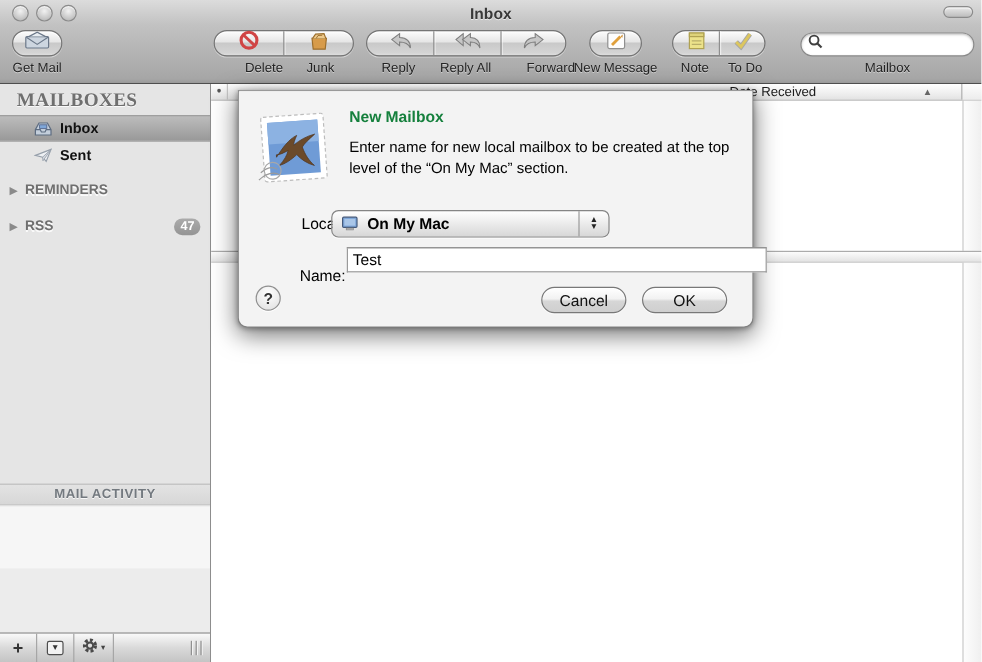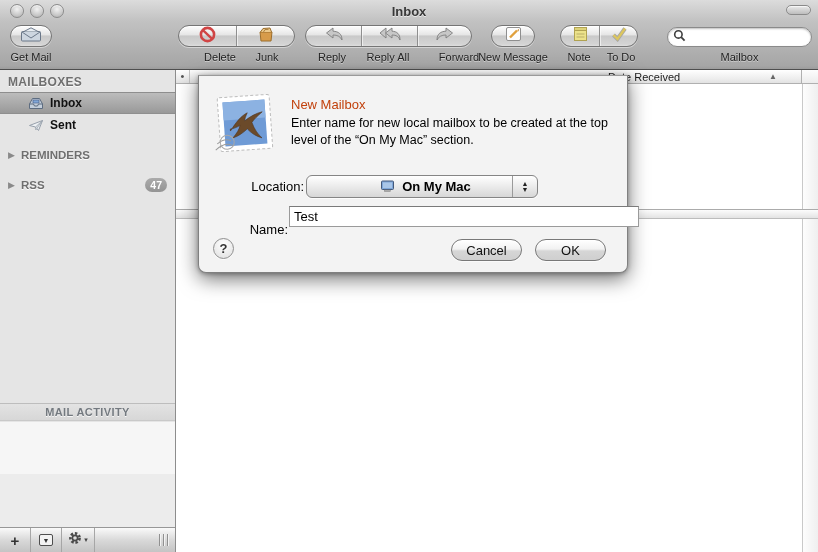--- a/index.html
+++ b/index.html
@@ -51,22 +51,22 @@
     display:flex; align-items:center; padding-left:5px;
   }
   .searchcap input { border:none; outline:none; background:transparent; width:110px; font-size:11px; }
 
   
   .sidebar {
     position:absolute; left:0; top:70px; width:176px; height:482px;
     background:#e5e5e5; border-right:1px solid #8d8d8d;
   }
   .side-header {
-    padding:5px 0 3px 8px; font-size:12px; font-weight:bold; color:#6f6f6f;
-    text-shadow:0 1px 0 rgba(255,255,255,.8); letter-spacing:.3px;
+    padding:5px 0 3px 14px; font-size:16px; font-weight:bold; color:#6f6f6f;
+    text-shadow:0 1px 0 rgba(255,255,255,.8); letter-spacing:.3px;font-family:Liberation Serif, serif;
   }
   .side-row { position:relative; height:22px; display:flex; align-items:center; font-size:12px; color:#111; }
   .side-row .ic { margin-left:28px; margin-right:6px; display:flex; }
   .side-row.selected {
     background:linear-gradient(#bcbcbc,#999999);
     border-top:1px solid #8e8e8e; border-bottom:1px solid #8f8f8f;
     font-weight:bold;
   }
   .side-row .rowlabel { font-weight:600; }
   .group-row { position:relative; height:22px; display:flex; align-items:center; margin-top:8px; }
@@ -124,30 +124,30 @@
 
   
   .sheet {
     position:absolute; left:198px; top:75px; width:430px; height:198px;
     background:#f3f3f3;
     border:1px solid #808080; border-top-color:#9a9a9a;
     border-radius:0 0 8px 8px;
     box-shadow:0 6px 20px rgba(0,0,0,.55), 0 1px 4px rgba(0,0,0,.3);
   }
   .stamp { position:absolute; left:13px; top:16px; }
-  .sheet-title { position:absolute; left:92px; top:14px; font-size:13px; font-weight:normal; color:#c2410c;margin-top:7px; }
+  .sheet-title { position:absolute; left:92px; top:14px; font-size:13px; font-weight:bold; color:#15803d; }
   .sheet-msg { position:absolute; left:92px; top:39px; width:328px; font-size:12.5px; line-height:16.5px; color:#000; }
   .form-label { position:absolute; left:0; width:89px; text-align:right; font-size:13px; color:#000; }
   .lbl-location { top:103px;margin-left:16px; } .lbl-name { top:146px; }
   .popup {
-    position:absolute; left:107px; top:99px; width:232px; height:23px;
+    position:absolute; left:77px; top:99px; width:232px; height:23px;
     border:1px solid #858585; border-radius:6px;
     background:linear-gradient(#ffffff,#ededed 45%,#d7d7d7);
     box-shadow:0 1px 0 rgba(255,255,255,.7);
-    display:flex; align-items:center;justify-content:center;
+    display:flex; align-items:center;
   }
   .popup .pic { margin-left:7px; display:flex; }
   .popup .ptext { margin-left:7px; font-size:13px; font-weight:600; color:#000; }
   .stepper {
     position:absolute; right:0; top:0; width:25px; height:21px;
     border-left:1px solid #9a9a9a; display:flex; flex-direction:column;
     align-items:center; justify-content:center; line-height:6px;
   }
   .stepper span { font-size:7px; color:#222; }
   .namefield {

